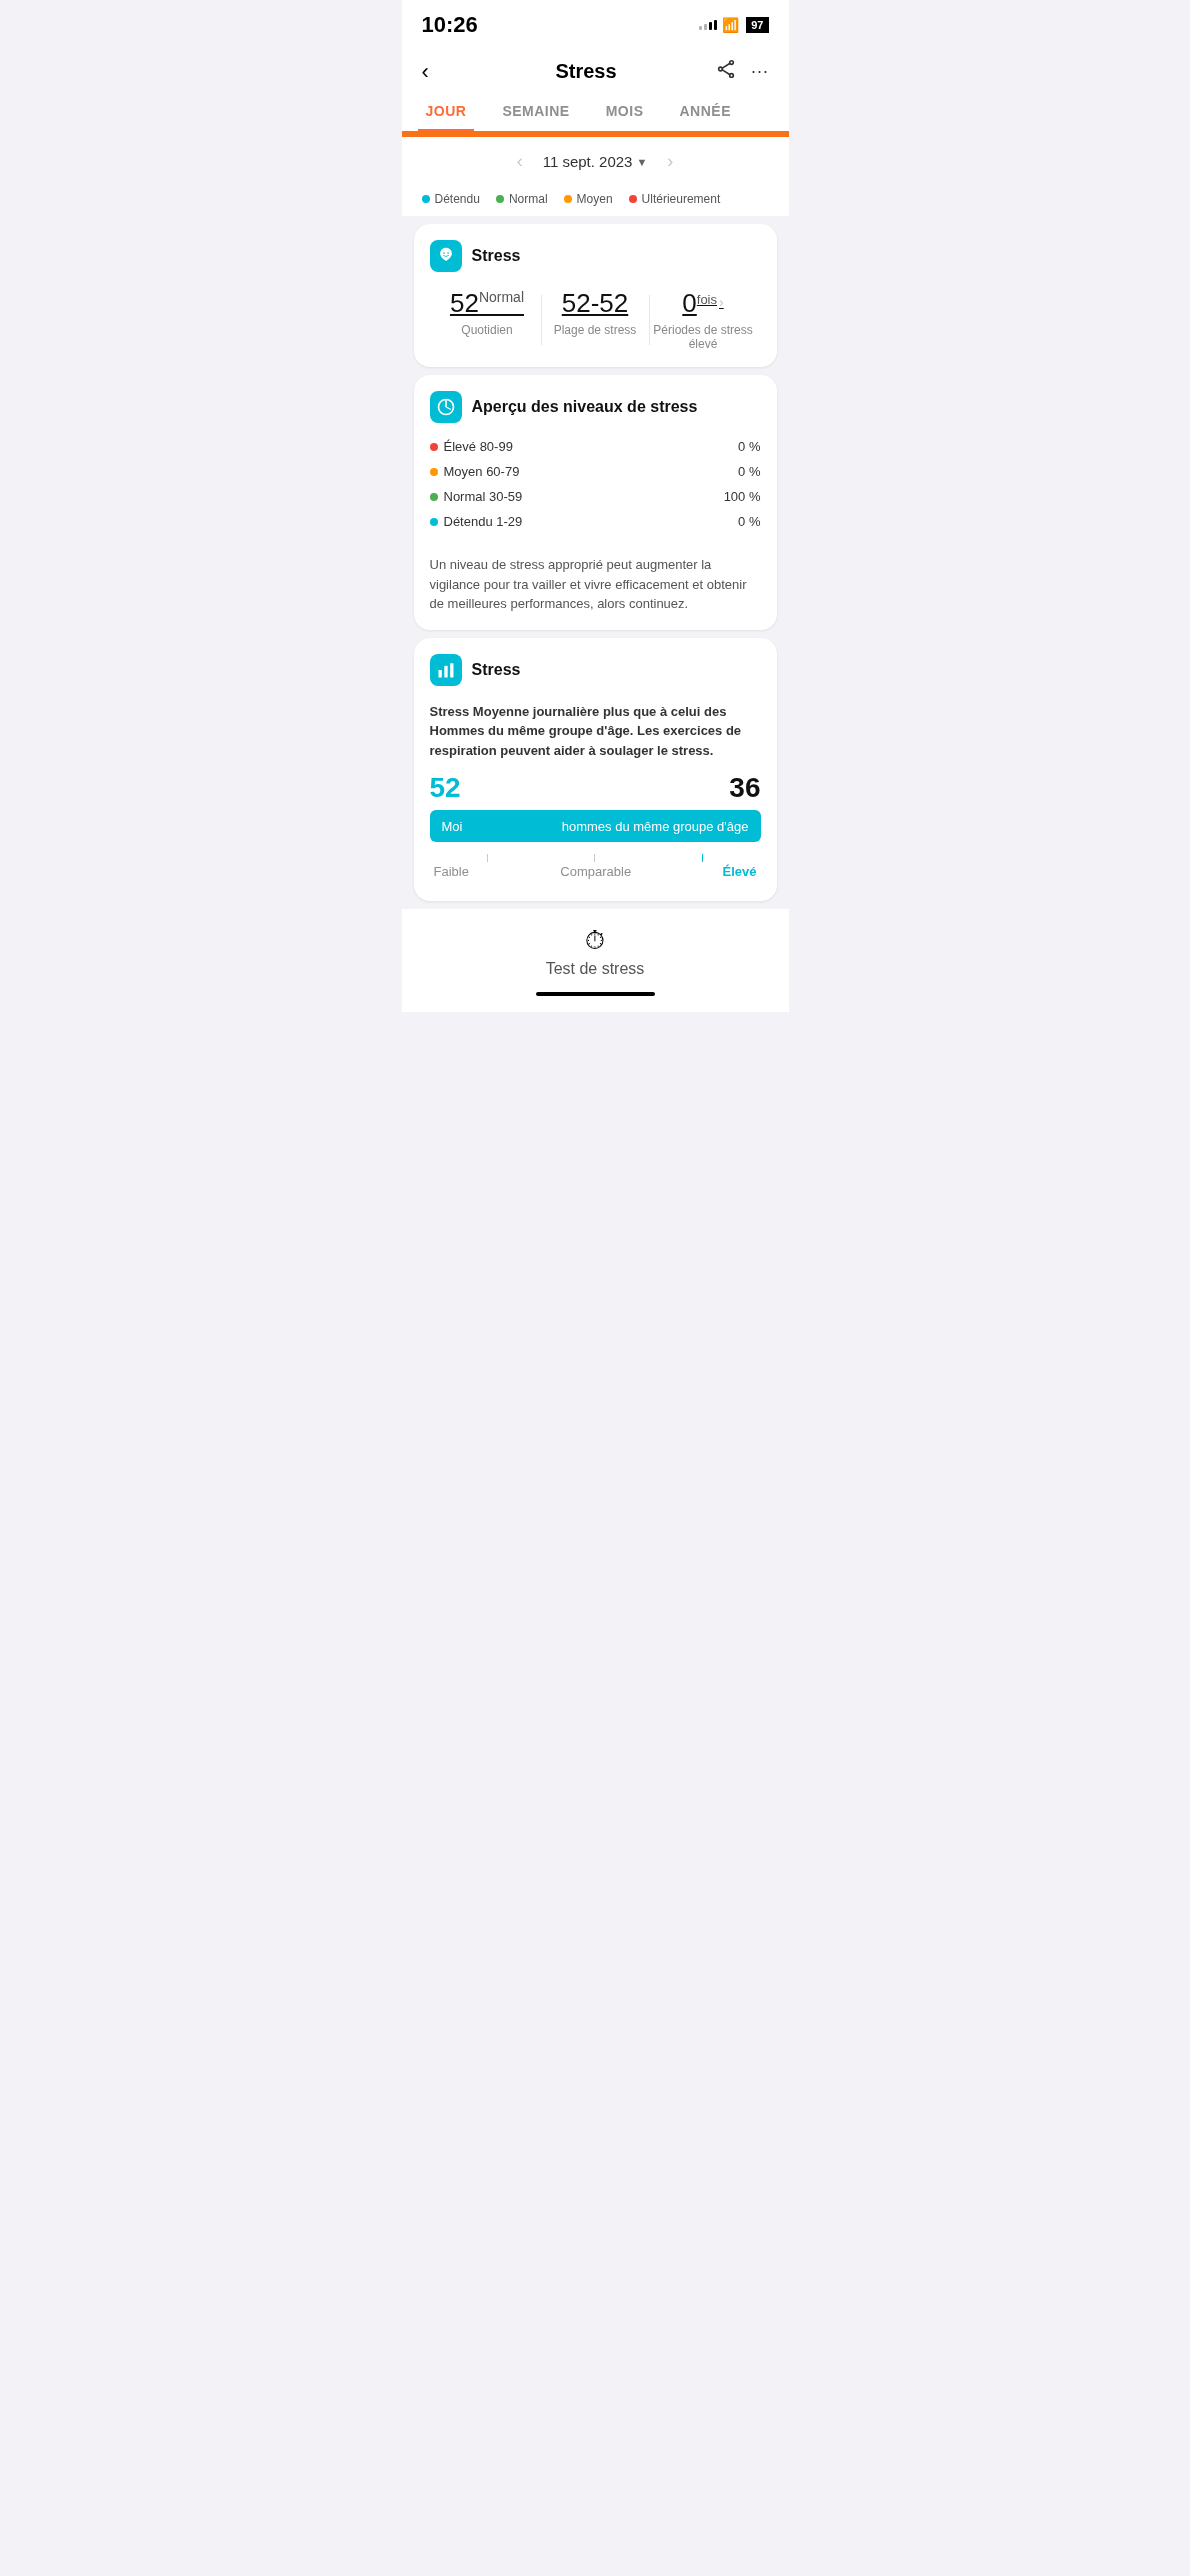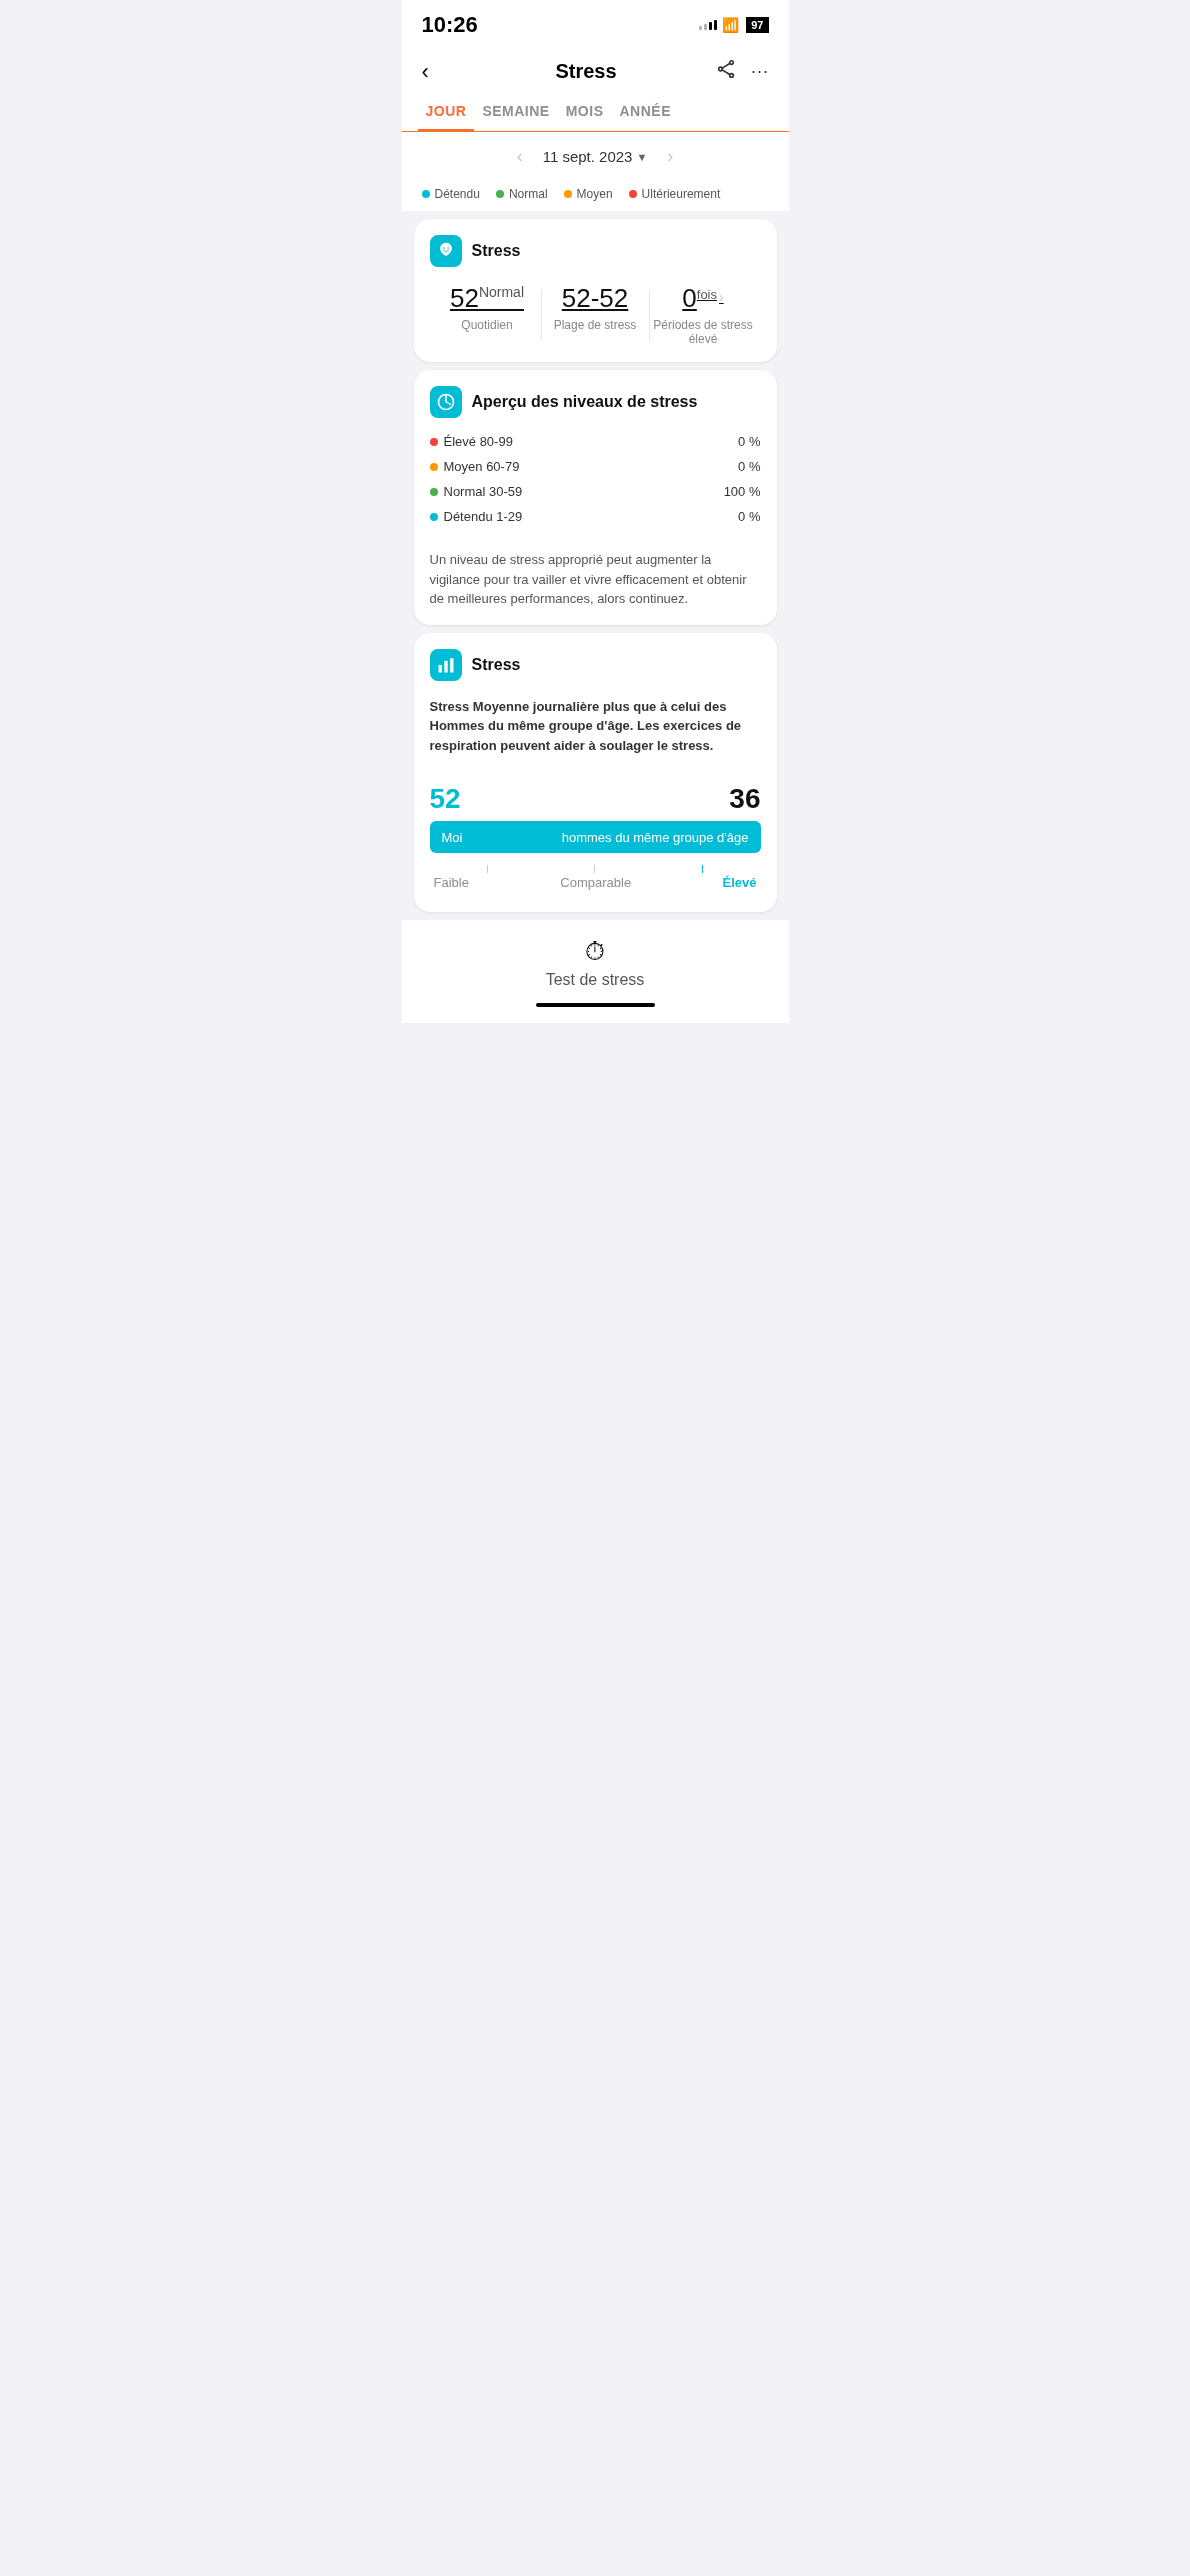--- a/index.html
+++ b/index.html
@@ -83,21 +83,22 @@
       font-size: 18px;
       color: #333;
       cursor: pointer;
     }
 
     
     .tabs {
       display: flex;
       background: white;
       padding: 0 16px;
-      border-bottom: 1px solid #f97316;
+      border-bottom: 6px solid #f97316;
+      gap: 20px;
     }
     .tab {
       padding: 10px 8px;
       font-size: 14px;
       font-weight: 600;
       color: #8e8e93;
       cursor: pointer;
       border-bottom: 2px solid transparent;
       letter-spacing: 0.5px;
     }
@@ -280,21 +281,21 @@
       color: #555;
       line-height: 1.5;
       margin-top: 4px;
     }
 
     
     .comparison-description {
       font-size: 13px;
       font-weight: 600;
       color: #333;
-      margin-bottom: 28px;
+      margin-bottom: 12px;
       line-height: 1.5;
     }
     .comparison-row {
       display: flex;
       justify-content: space-between;
       align-items: baseline;
       margin-bottom: 6px;
     }
     .comparison-my-value {
       font-size: 28px;

